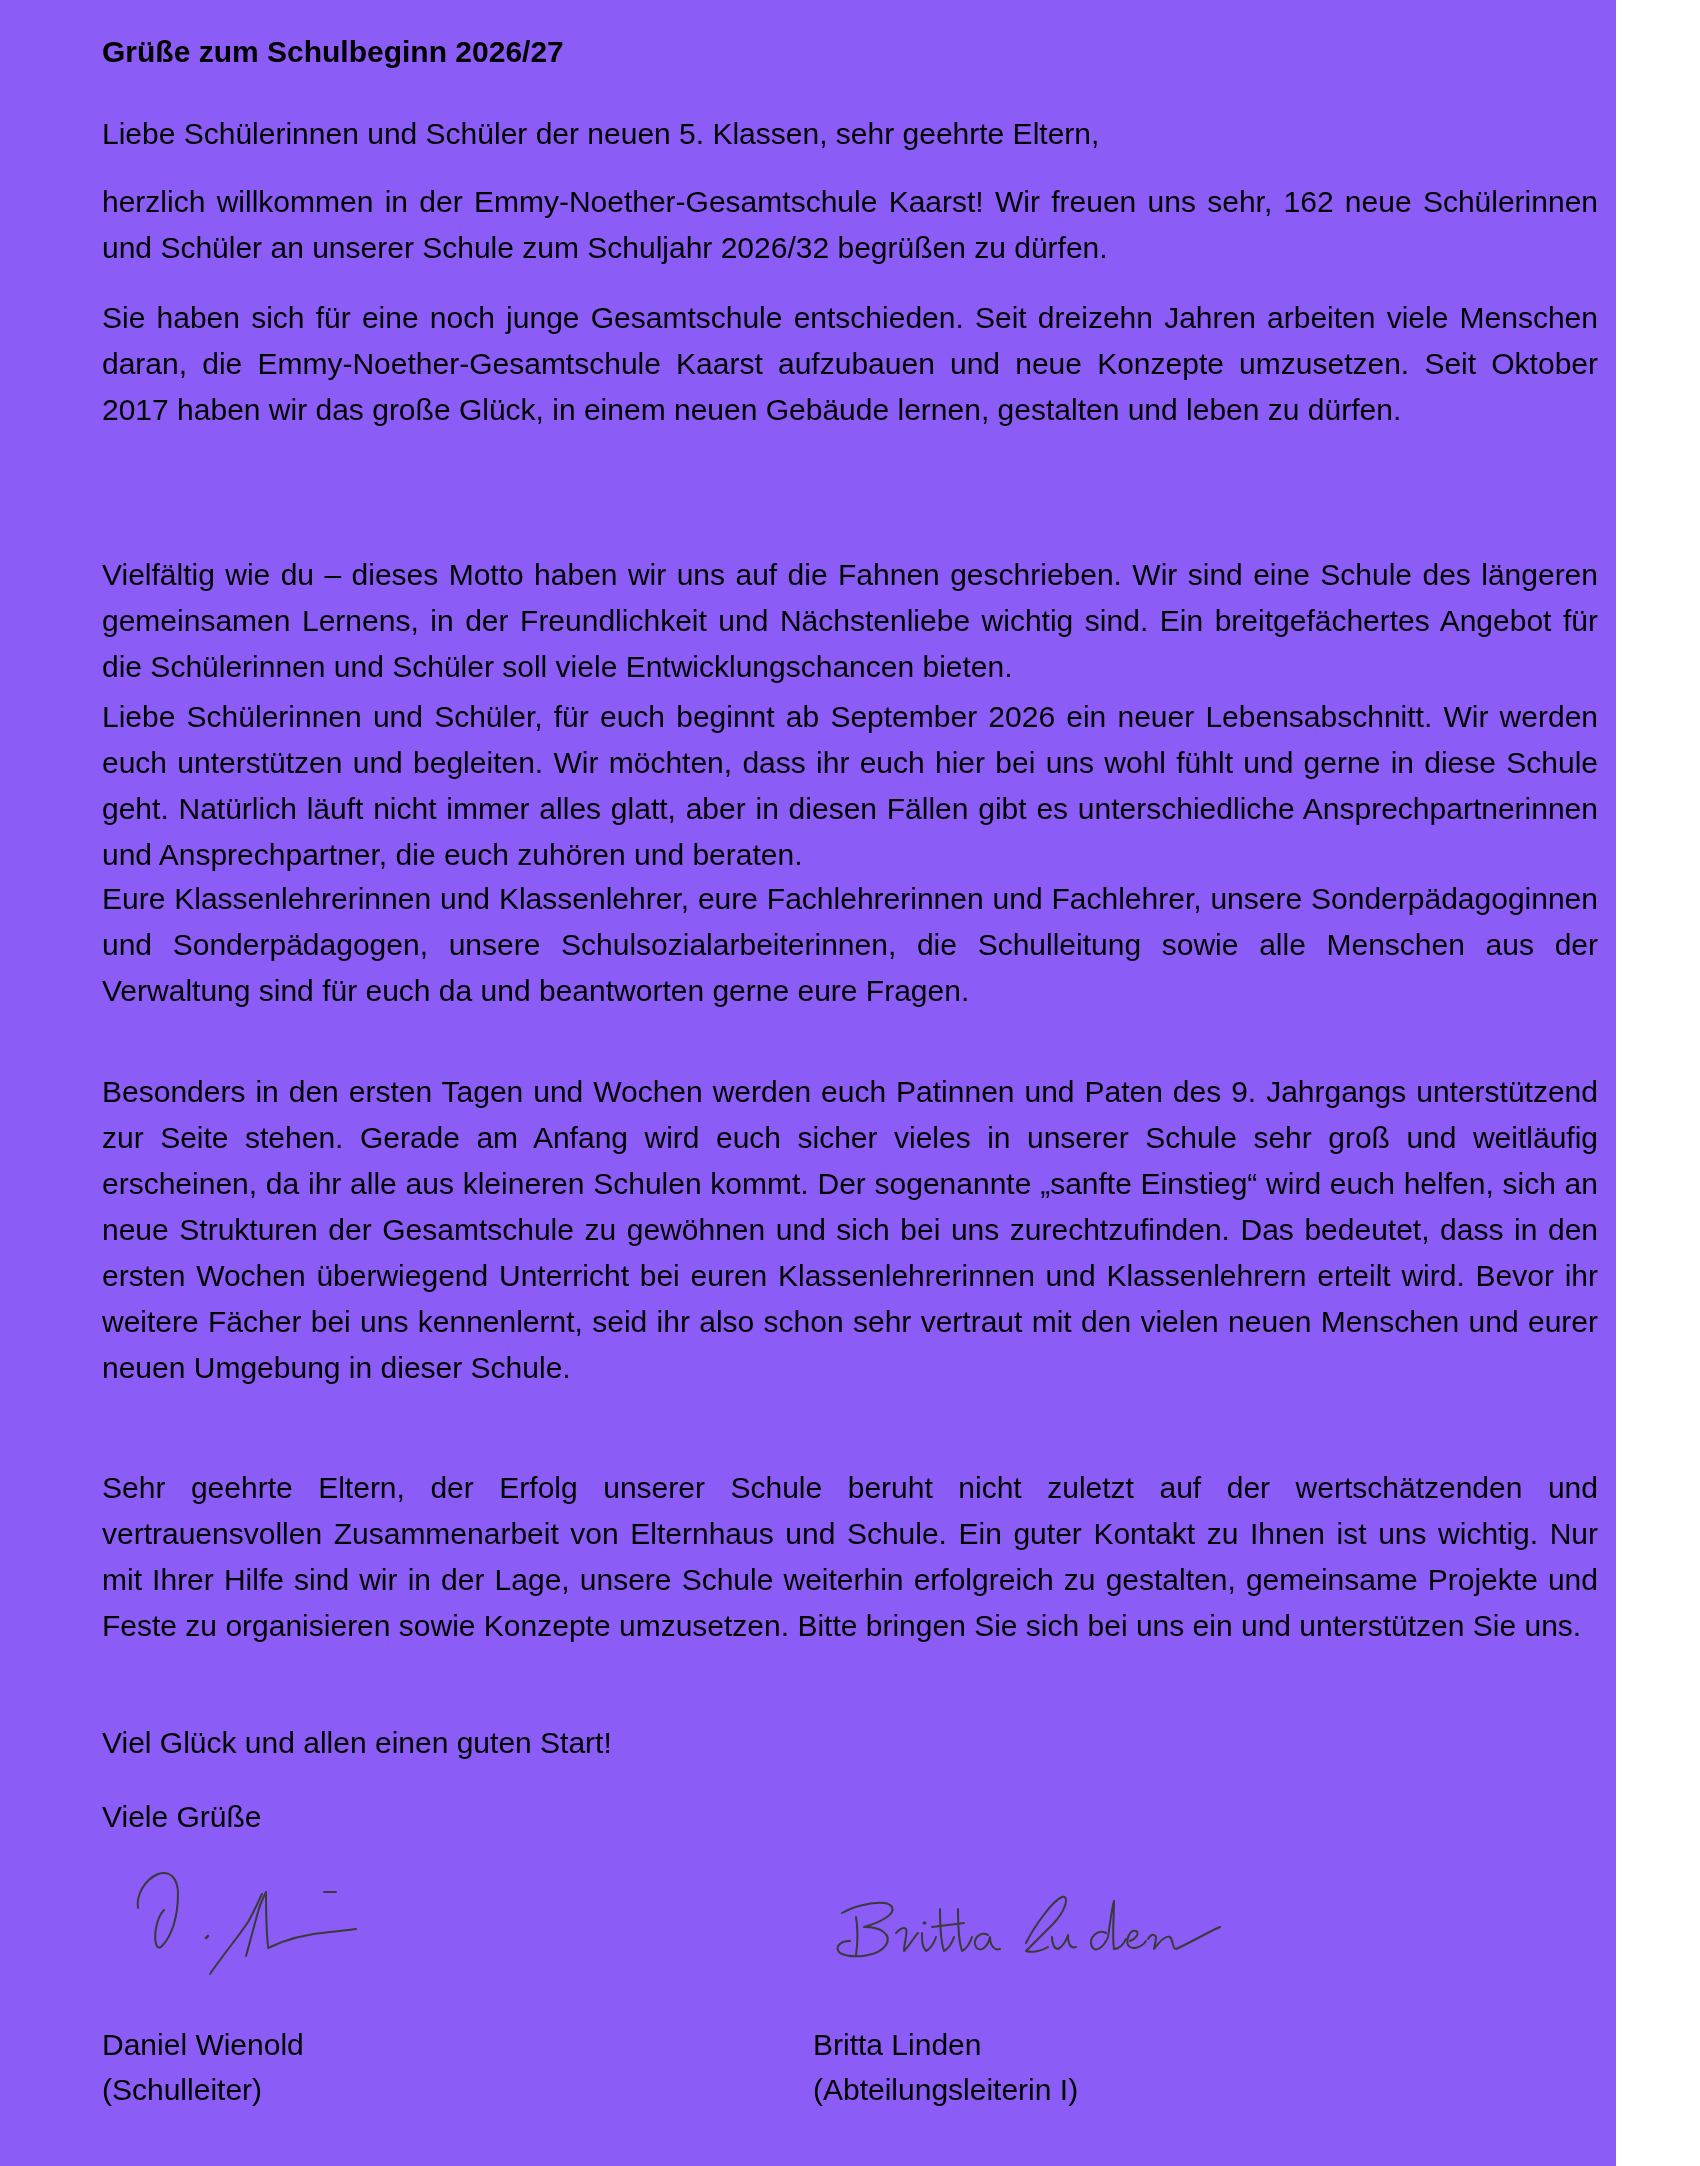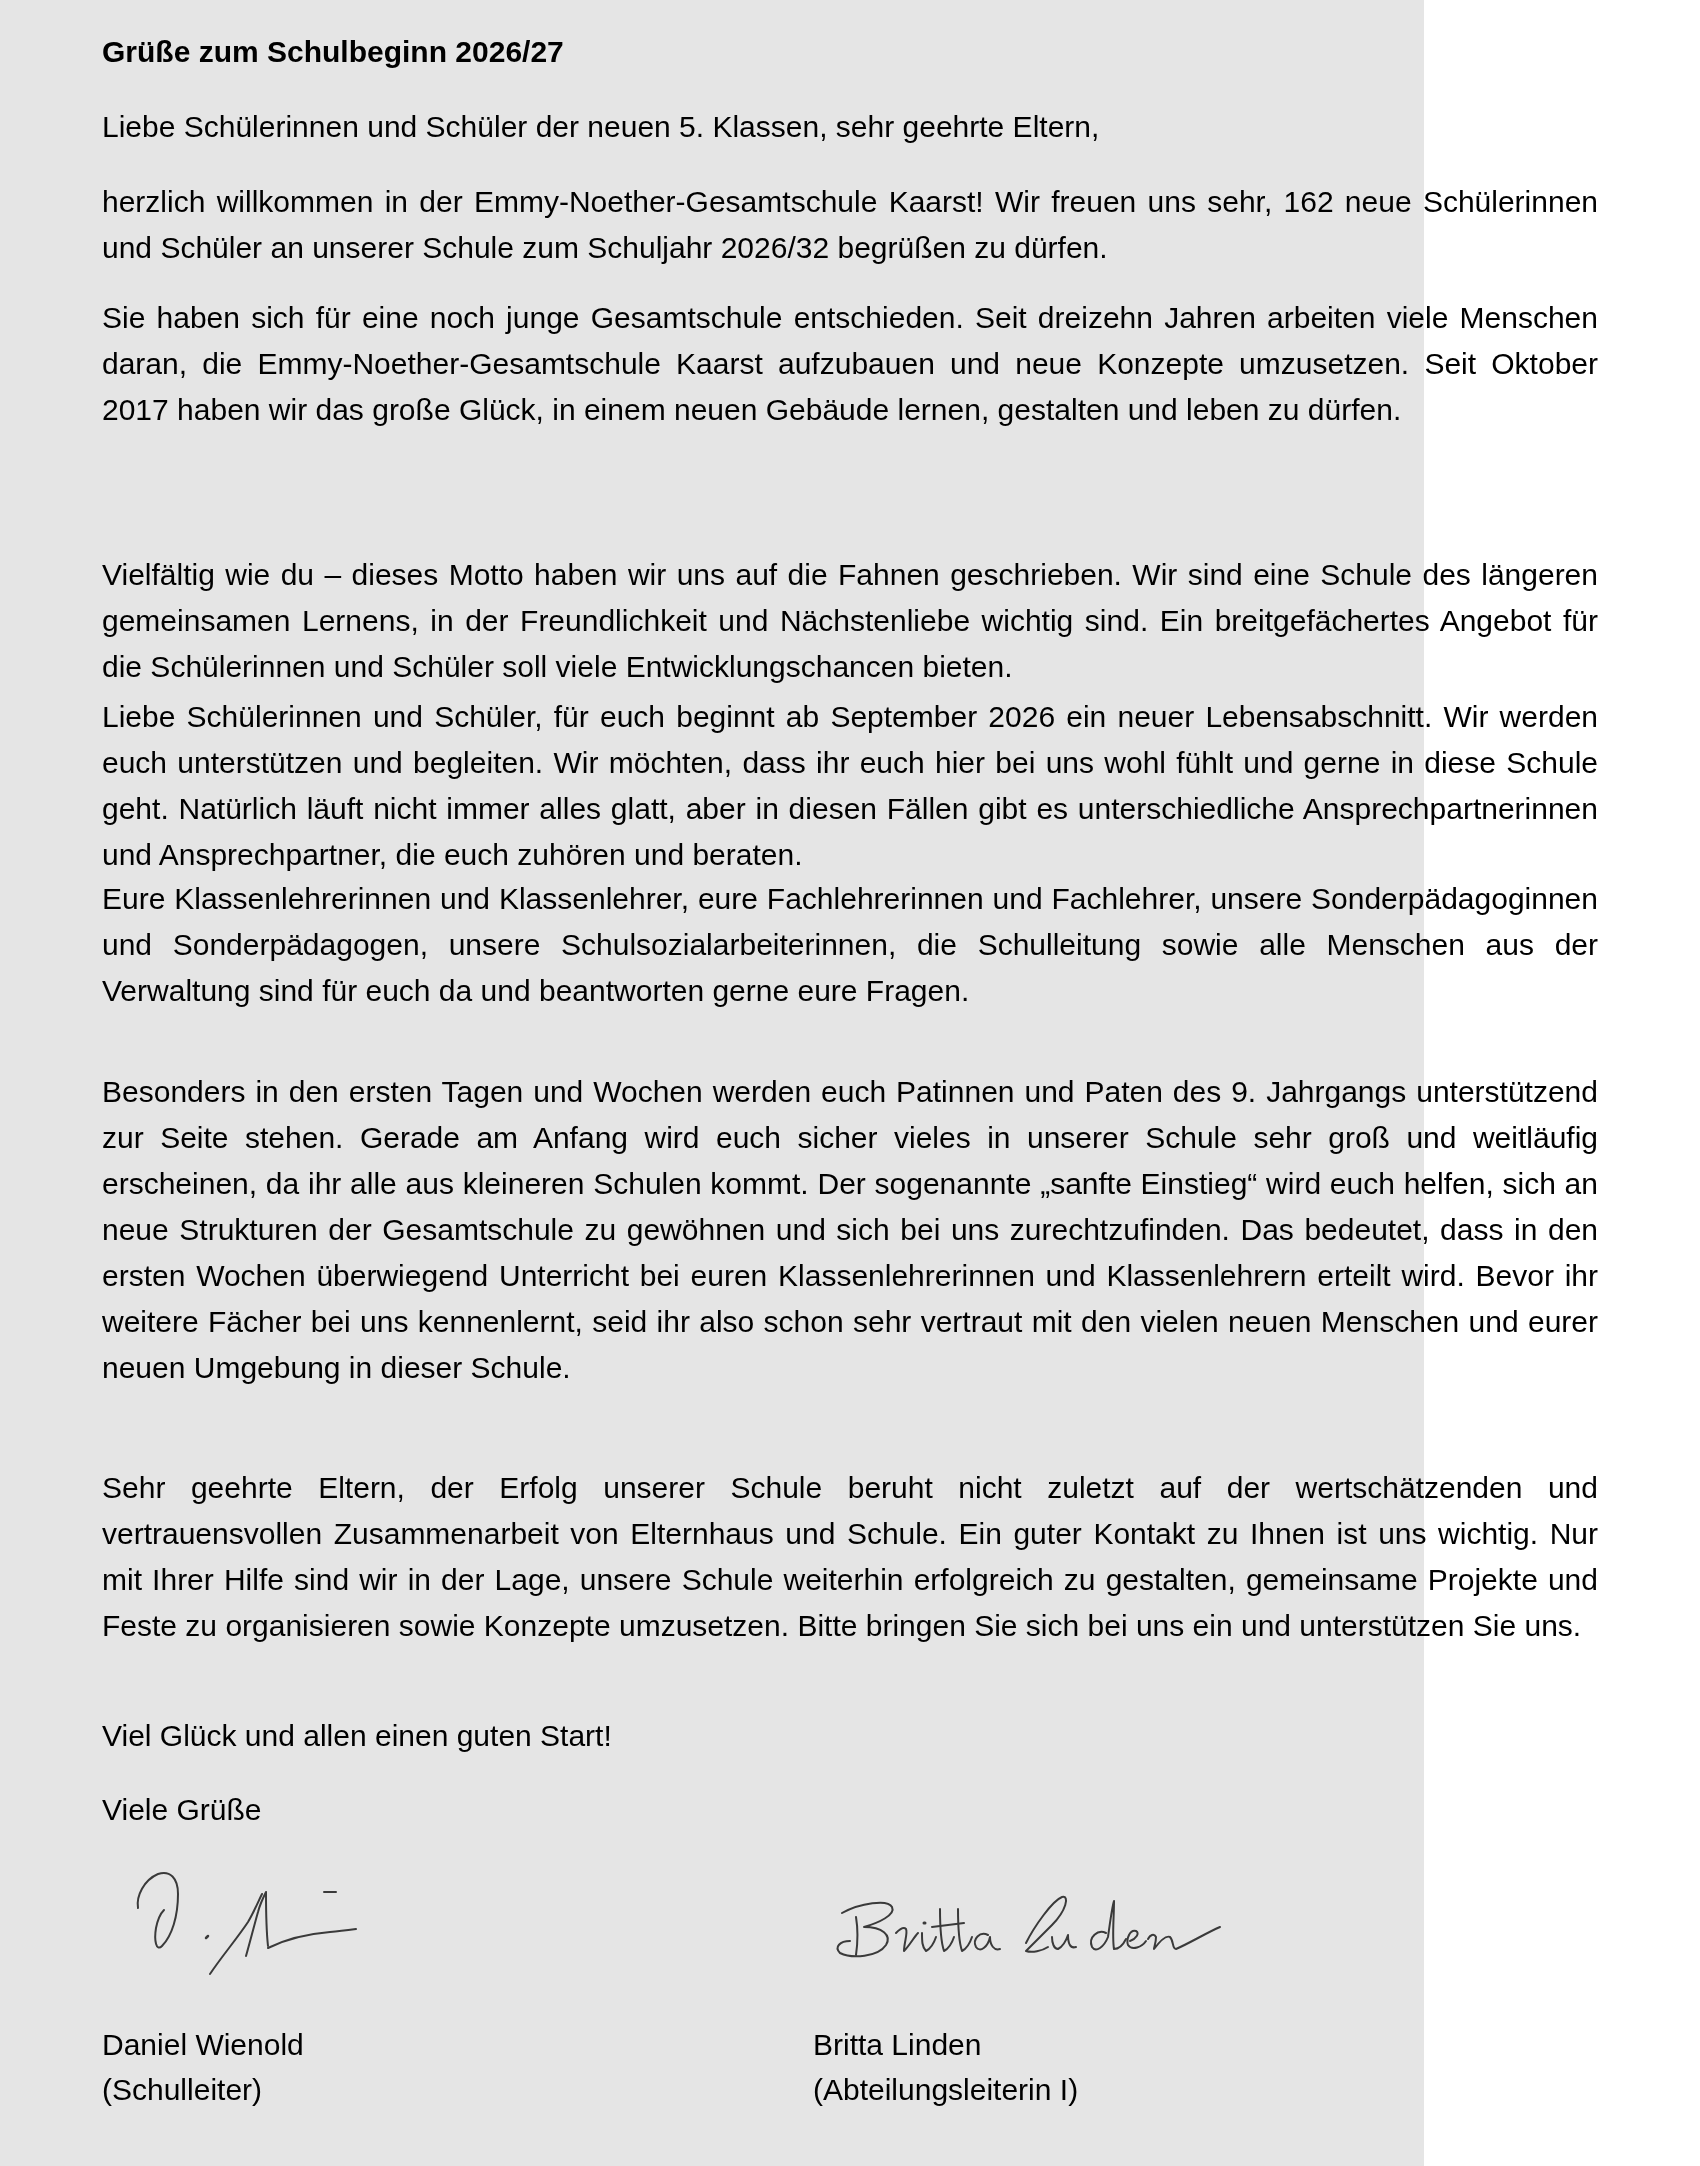--- a/index.html
+++ b/index.html
@@ -11,42 +11,43 @@
     width: 1700px;
     height: 2166px;
     position: relative;
     overflow: hidden;
     font-family: "Liberation Sans", sans-serif;
     color: #000000;
   }
   .page {
     position: absolute;
     left: 0; top: 0;
-    width: 1424px;
+    width: 1616px;
     height: 2166px;
-    background: #e5e5e5;
+    background: #8b5cf6;
   }
   .para {
     position: absolute;
     left: 102px;
     width: 1496px;
     margin: 0;
     font-size: 30px;
     line-height: 46px;
     text-align: justify;
     text-align-last: left;
     letter-spacing: 0;
     word-spacing: 0;
   }
   .title {
     font-weight: bold;
     text-align: left;
   }
   .single {
     text-align: left;
+    margin-top: 7px;
   }
   .sig-block {
     position: absolute;
     font-size: 30px;
     line-height: 45px;
   }
   .sig-block .name, .sig-block .role {
     display: block;
     white-space: nowrap;
   }

